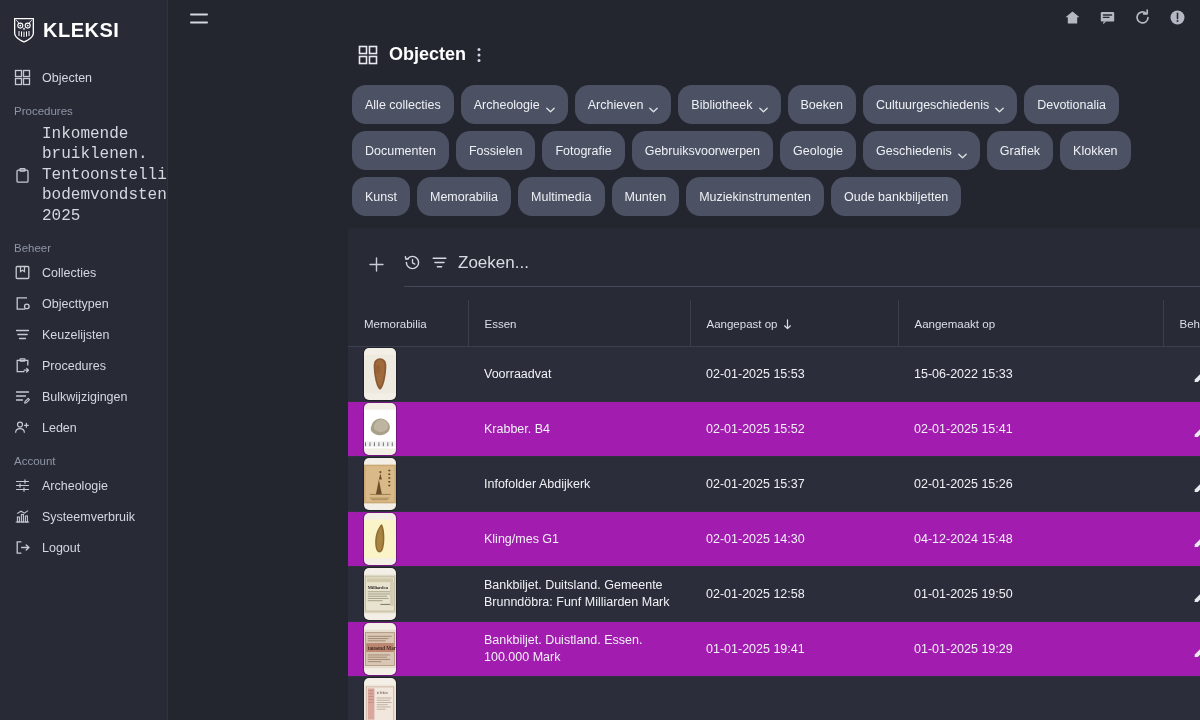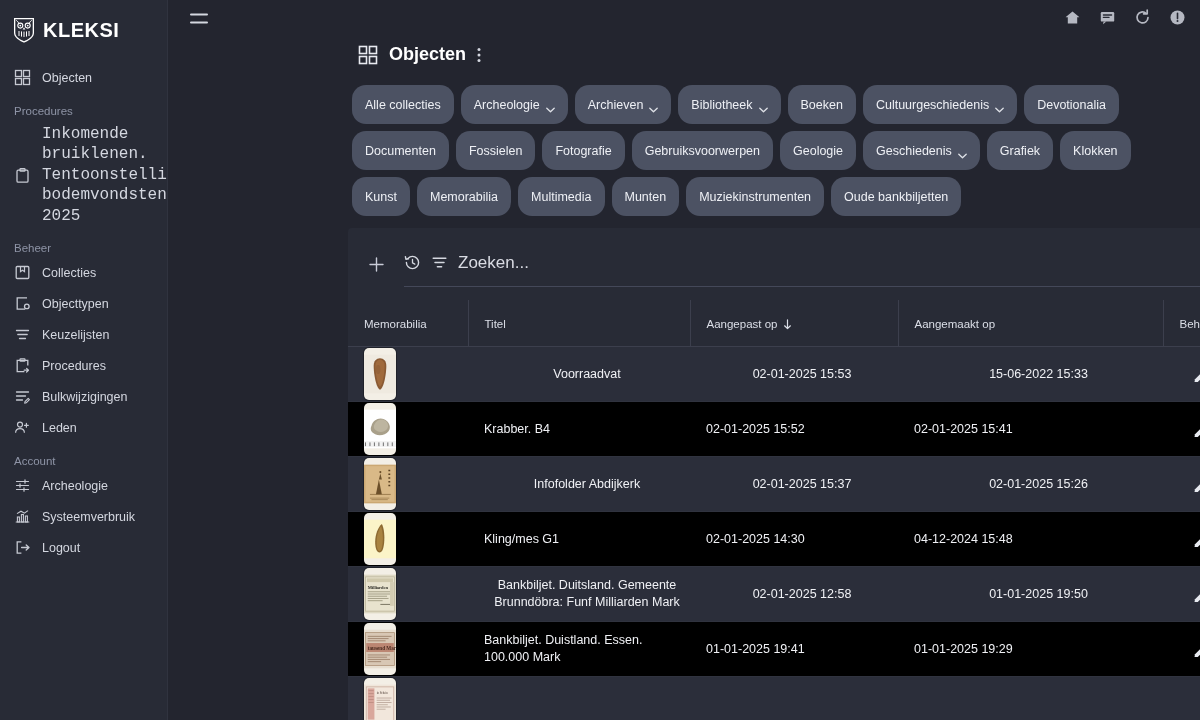--- a/index.html
+++ b/index.html
@@ -134,22 +134,22 @@
   col.c-created { width: 265px; }
   col.c-beheer { width: 205px; }
 
   table.objects td {
     font-size: 12.5px; color: #f0f1f5;
     padding: 0 0 0 16px;
     border-bottom: 1px solid #30333f;
     vertical-align: middle;
     height: 55px;
   }
-  tr.row-alt td { background: #2b2e3a; text-align: center; }
-  tr.row-norm td { background: #000000; }
+  tr.row-alt td { background: #2b2e3a; }
+  tr.row-norm td { background: #a21caf; }
   td.cell-img { padding-left: 20px; }
   .thumb {
     width: 32px; height: 52px; border-radius: 5px;
     background: #f3efe6; overflow: hidden;
     display: block; position: relative;
     box-shadow: 0 0 0 1px rgba(0,0,0,.28);
   }
   .thumb svg { display: block; width: 100%; height: 100%; }
   .title-cell { line-height: 1.33; padding-right: 14px; }
   .beheer-cell { padding-left: 0; }
@@ -470,21 +470,21 @@
         </colgroup>
         <thead>
           <tr>
             <th>
                 <div class="th-inner">
                   <span>Memorabilia</span>
                 </div>
               </th>
             <th>
                 <div class="th-inner">
-                  <span>Titel</span>
+                  <span>Essen</span>
                 </div>
               </th>
             <th>
               <div class="th-inner">
                 <span>Aangepast op</span>
                 <span class="sort-arrow">
                   <svg viewBox="0 0 9 11">
                       <path d="M4.5 .8v8.6M1.6 6.8l2.9 2.8 2.9-2.8" fill="none" stroke="#dcdfe8" stroke-width="1.2" stroke-linecap="round" stroke-linejoin="round"></path>
                     </svg>
                 </span>

